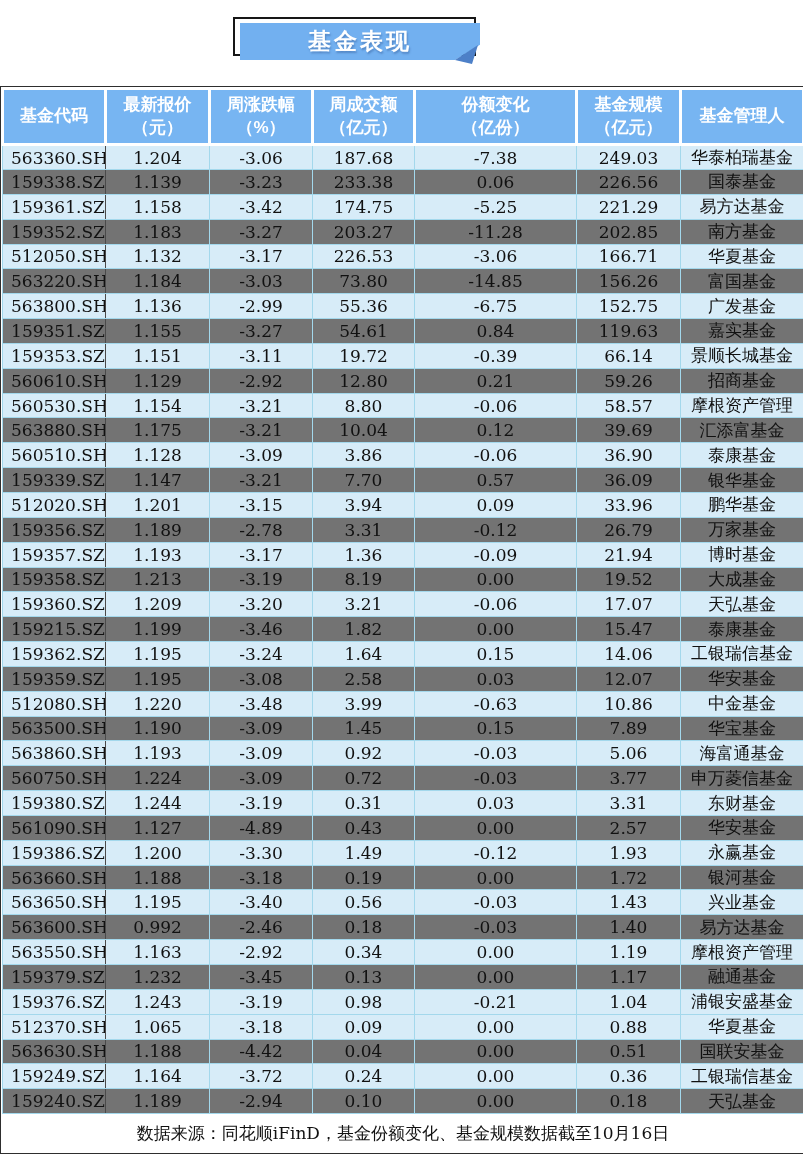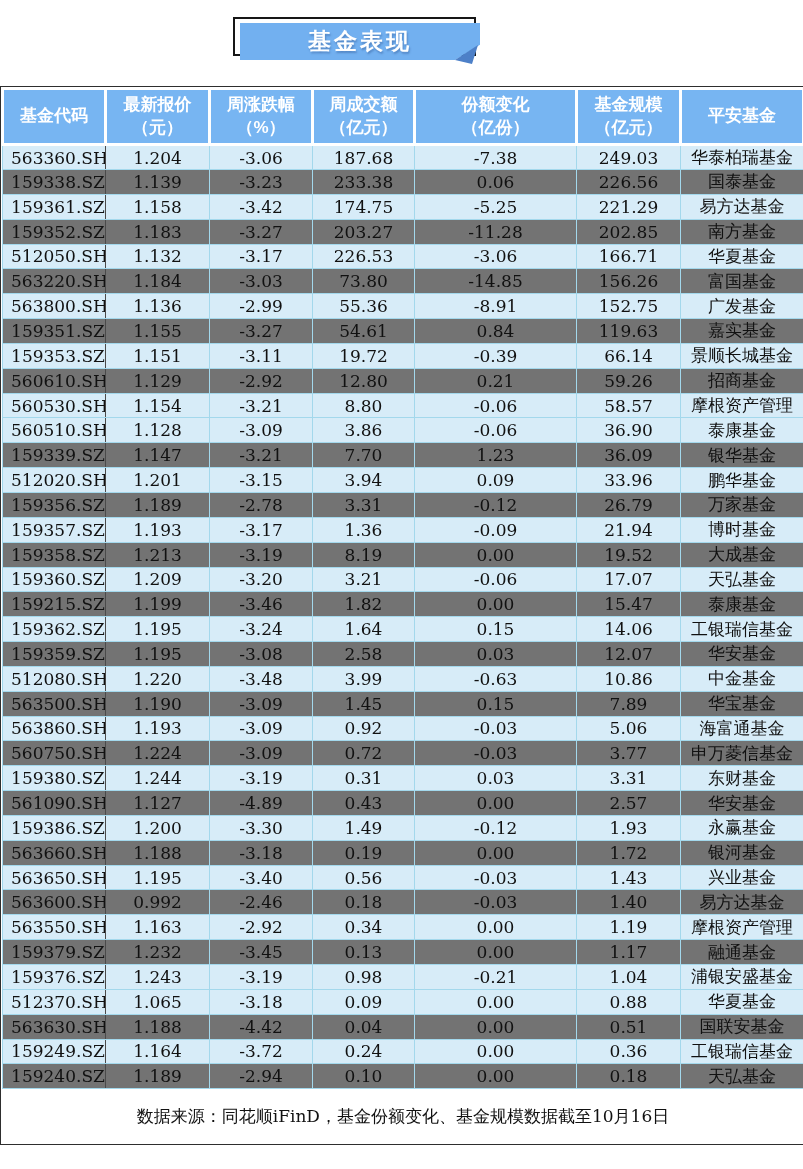--- a/index.html
+++ b/index.html
@@ -55,21 +55,21 @@
   tbody td{
     font-size:17px;text-align:center;vertical-align:middle;
     height:24.85px;padding:0;border:1px solid var(--grid-line);
     overflow:hidden;white-space:nowrap;
   }
   tbody td:first-child{border-right:1px solid var(--first-col-border);padding-left:8px;}
   tbody tr.odd{background:var(--row-alt-bg);}
   tbody tr.even{background:#737373;}
   tfoot td{
     background:#ffffff;border-top:1px solid var(--grid-line);
-    font-size:17px;text-align:center;height:25px;padding:16px;
+    font-size:17px;text-align:center;height:25px;padding:8px;
   }
 </style>
 </head>
 <body>
 
 <div class="banner-wrap">
   <div class="banner-back"></div>
   <div class="banner-front">
     <span class="banner-title">基金表现</span>
   </div>
@@ -95,21 +95,21 @@
           <th>最新报价
 （元）</th>
           <th>周涨跌幅
 （%）</th>
           <th>周成交额
 （亿元）</th>
           <th>份额变化
 （亿份）</th>
           <th>基金规模
 （亿元）</th>
-          <th>平安基金</th>
+          <th>基金管理人</th>
         </tr>
     </thead>
     <tbody>
         <tr class="odd">
           <td>563360.SH</td>
           <td>1.204</td>
           <td>-3.06</td>
           <td>187.68</td>
           <td>-7.38</td>
           <td>249.03</td>
@@ -158,21 +158,21 @@
           <td>73.80</td>
           <td>-14.85</td>
           <td>156.26</td>
           <td>富国基金</td>
         </tr>
         <tr class="odd">
           <td>563800.SH</td>
           <td>1.136</td>
           <td>-2.99</td>
           <td>55.36</td>
-          <td>-8.91</td>
+          <td>-6.75</td>
           <td>152.75</td>
           <td>广发基金</td>
         </tr>
         <tr class="even">
           <td>159351.SZ</td>
           <td>1.155</td>
           <td>-3.27</td>
           <td>54.61</td>
           <td>0.84</td>
           <td>119.63</td>
@@ -198,35 +198,44 @@
         </tr>
         <tr class="odd">
           <td>560530.SH</td>
           <td>1.154</td>
           <td>-3.21</td>
           <td>8.80</td>
           <td>-0.06</td>
           <td>58.57</td>
           <td>摩根资产管理</td>
         </tr>
+        <tr class="even">
+          <td>563880.SH</td>
+          <td>1.175</td>
+          <td>-3.21</td>
+          <td>10.04</td>
+          <td>0.12</td>
+          <td>39.69</td>
+          <td>汇添富基金</td>
+        </tr>
         <tr class="odd">
           <td>560510.SH</td>
           <td>1.128</td>
           <td>-3.09</td>
           <td>3.86</td>
           <td>-0.06</td>
           <td>36.90</td>
           <td>泰康基金</td>
         </tr>
         <tr class="even">
           <td>159339.SZ</td>
           <td>1.147</td>
           <td>-3.21</td>
           <td>7.70</td>
-          <td>1.23</td>
+          <td>0.57</td>
           <td>36.09</td>
           <td>银华基金</td>
         </tr>
         <tr class="odd">
           <td>512020.SH</td>
           <td>1.201</td>
           <td>-3.15</td>
           <td>3.94</td>
           <td>0.09</td>
           <td>33.96</td>

